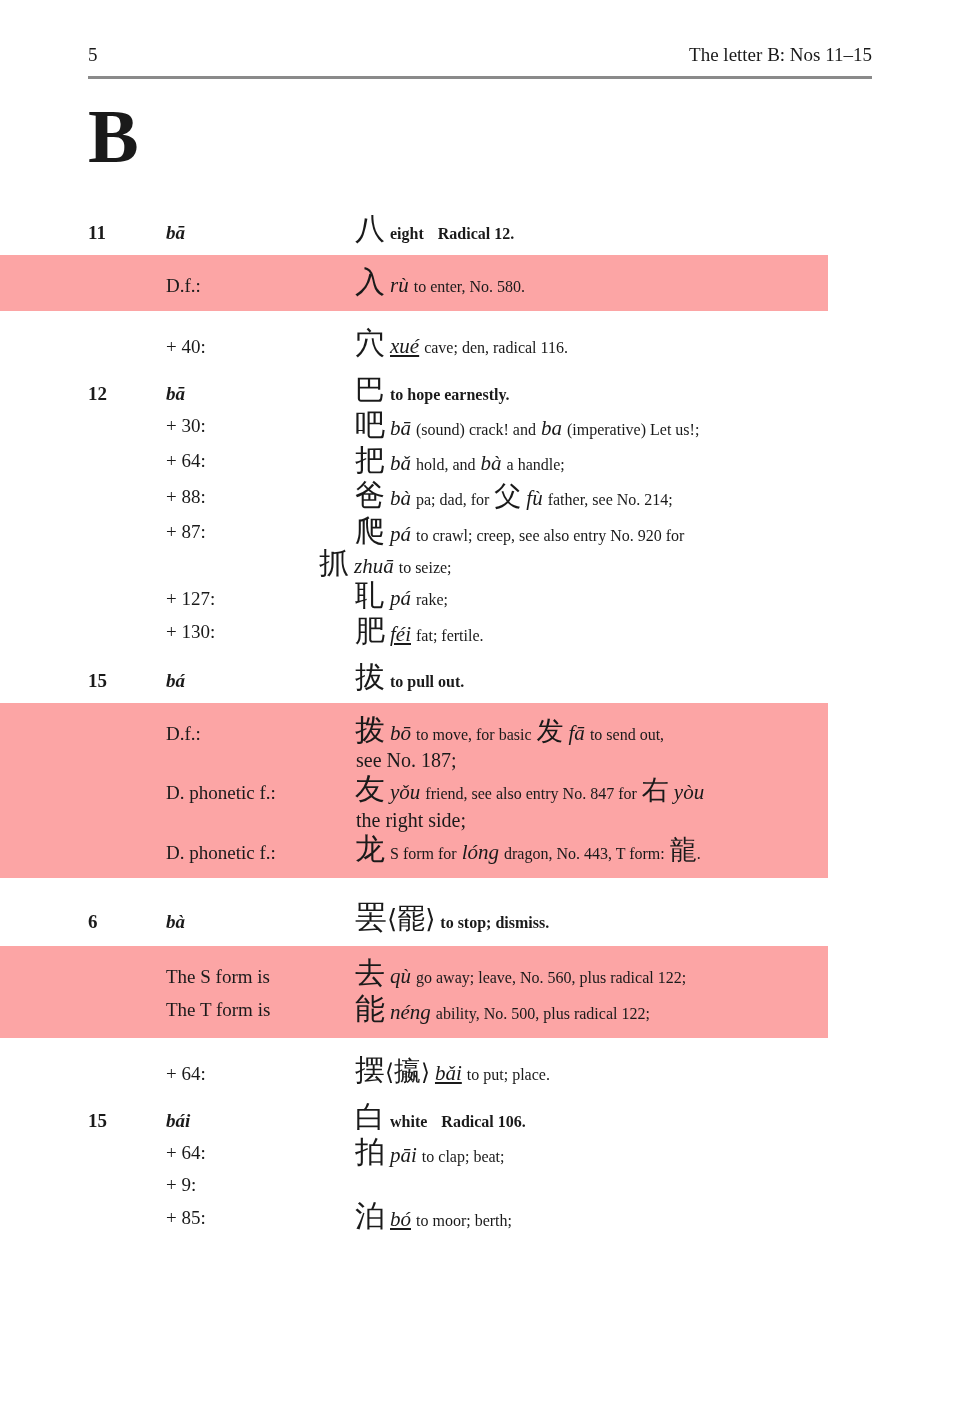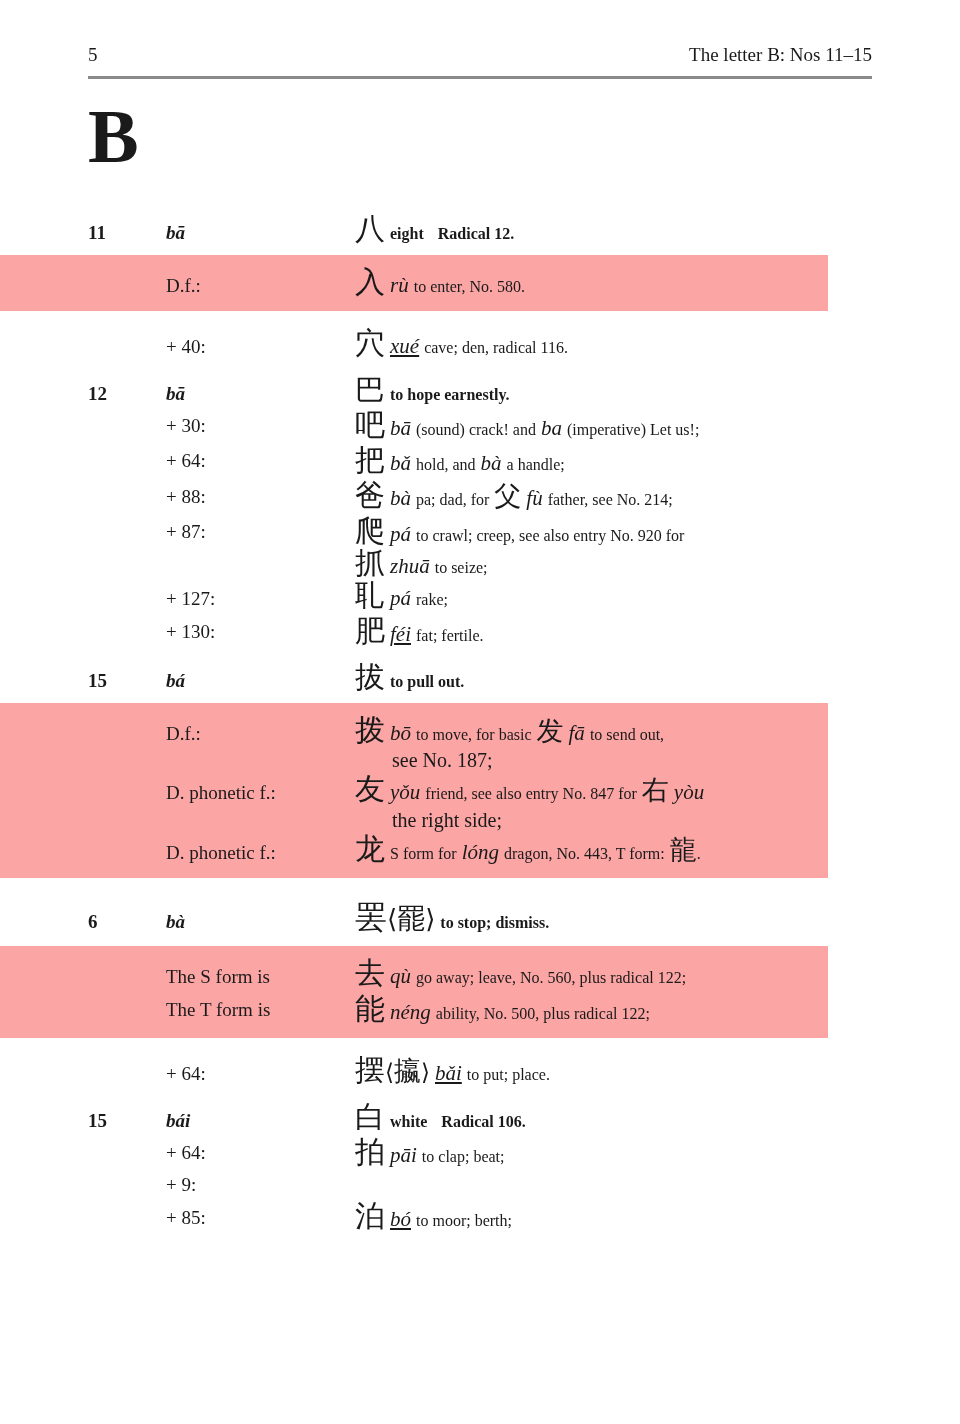--- a/index.html
+++ b/index.html
@@ -125,21 +125,21 @@
   }
 
   .gloss        { font-size: 16px; }
   .gloss.bold   { font-weight: bold; }
   .py           { font-style: italic; font-size: 21px; }
   .py.ul        { text-decoration: underline; }
   .sp           { display: inline-block; width: 14px; }
 
   .cont {
     display: flex;
-    padding: 0 88px;
+    padding: 0 52px;
   }
   .cont .indent {
     flex: 0 0 267px;
   }
   .cont .indent2 {
     flex: 0 0 304px;
   }
   .cont .ctext {
     font-size: 20px;
     line-height: 1.35;

